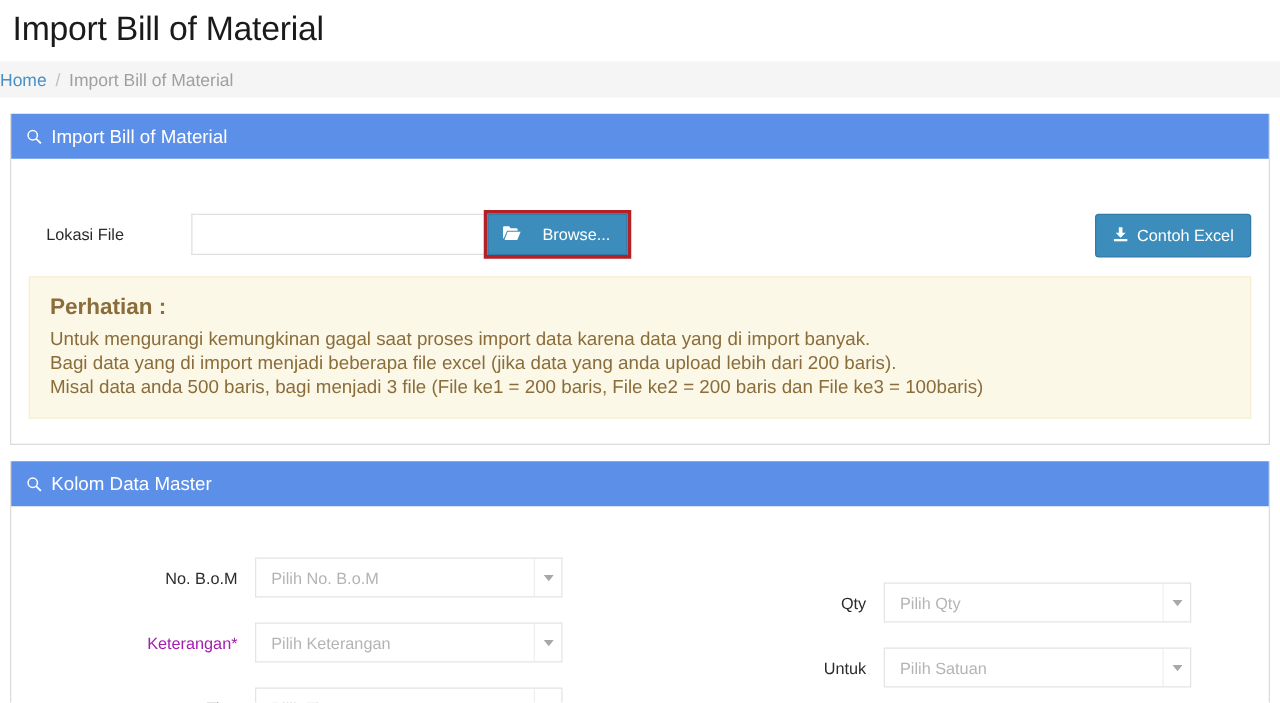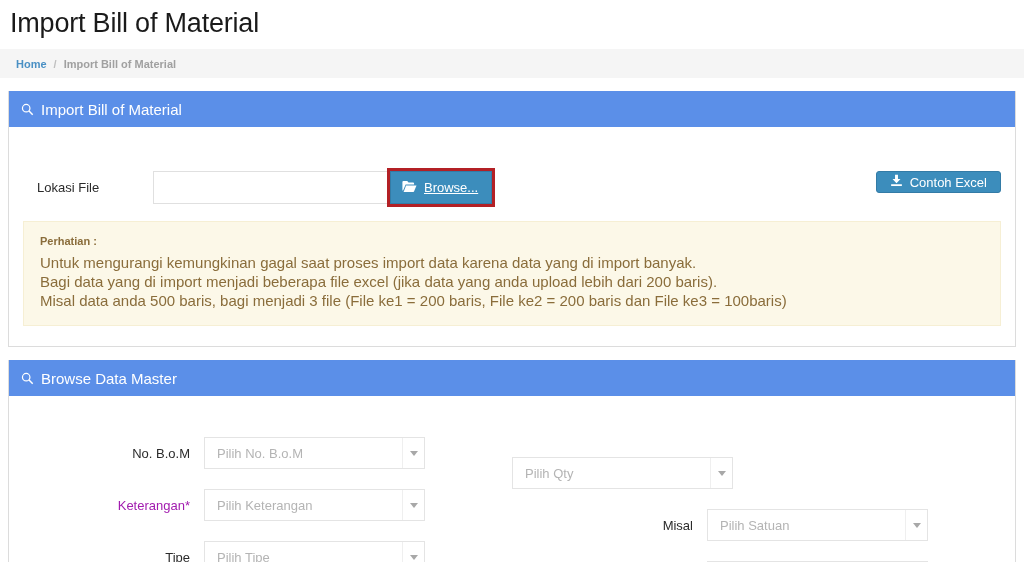--- a/index.html
+++ b/index.html
@@ -23,23 +23,21 @@
     letter-spacing: -0.2px;
   }
 
   
   .breadcrumb-bar {
     background: #f5f5f5;
     height: 29px;
     margin-top: 7px;
     display: flex;
     align-items: center;
-    padding-left: 16px;
-    font-size: 11px;
-    font-weight: bold;
+    font-size: 14px;
   }
   .breadcrumb-bar a {
     color: #4a90c4;
     text-decoration: none;
   }
   .breadcrumb-sep {
     color: #bfbfbf;
     margin: 0 7px;
   }
   .breadcrumb-current { color: #a0a0a0; }
@@ -104,55 +102,54 @@
   }
   .browse-btn {
     background: #3c8dbc;
     border: 1px solid #337ba6;
     color: #ffffff;
     font-size: 13px;
     height: 33px;
     padding: 0 13px 0 11px;
     display: inline-flex;
     align-items: center;
-    gap: 7px;
+    gap: 17px;
     cursor: pointer;
     white-space: nowrap;
     font-family: "Liberation Sans", sans-serif;
-    text-decoration: underline;
   }
   .contoh-btn {
     position: absolute;
     right: 14px;
     top: 17px;
     background: #3c8dbc;
     border: 1px solid #337ba6;
     border-radius: 3px;
     color: #fff;
     font-size: 13px;
-    height: 22px;
+    height: 35px;
     padding: 0 13px;
     display: inline-flex;
     align-items: center;
     gap: 7px;
     cursor: pointer;
     white-space: nowrap;
     font-family: "Liberation Sans", sans-serif;
   }
 
   
   .warn-box {
     margin: 13px 14px 20px 14px;
     background: #fcf8e8;
     border: 1px solid #f6efd4;
     padding: 13px 16px 15px 16px;
   }
   .warn-title {
     color: #8a6d3b;
-    font-size: 11px;
+    font-size: 18px;
     font-weight: bold;
     margin-bottom: 6px;
   }
   .warn-line {
     color: #8a6d3b;
     font-size: 15px;
     line-height: 19px;
   }
 
   
@@ -168,21 +165,21 @@
   }
   .form-label {
     width: 195px;
     text-align: right;
     padding-right: 14px;
     font-size: 13px;
     color: #2b2b2b;
   }
   .form-label.req { color: #a21caf; }
   .select2 {
-    width: 221px;
+    width: 246px;
     height: 32px;
     border: 1px solid #e4e4e4;
     background: #fff;
     display: flex;
     align-items: center;
     position: relative;
     cursor: pointer;
     text-align: center;
   }
   .select2 .ph {
@@ -270,21 +267,21 @@
 </div>
 
 <div class="panel">
   <div class="panel-heading">
     <span class="mag">
       <svg width="13" height="13" viewBox="0 0 16 16">
         <circle cx="6.4" cy="6.4" r="4.6" fill="none" stroke="#ffffff" stroke-width="1.5"></circle>
         <line x1="9.9" y1="9.9" x2="14.4" y2="14.4" stroke="#ffffff" stroke-width="1.8"></line>
       </svg>
     </span>
-    <span>Browse Data Master</span>
+    <span>Kolom Data Master</span>
   </div>
 
   <div class="panel-body form-grid">
 
     <div class="form-col">
 
       <div class="form-row">
         <div class="form-label">No. B.o.M</div>
         <div class="select2">
           <span class="ph">Pilih No. B.o.M</span>
@@ -325,30 +322,31 @@
       </div>
 
     </div>
 
     <div class="form-col">
 
       <div class="form-row">
       </div>
 
       <div class="form-row">
+        <div class="form-label">Qty</div>
         <div class="select2">
           <span class="ph">Pilih Qty</span>
           <span class="arrow-box">
               <span class="caret"></span>
             </span>
         </div>
       </div>
 
       <div class="form-row">
-        <div class="form-label">Misal</div>
+        <div class="form-label">Untuk</div>
         <div class="select2">
           <span class="ph">Pilih Satuan</span>
           <span class="arrow-box">
               <span class="caret"></span>
             </span>
         </div>
       </div>
 
       <div class="form-row">
         <div class="form-label"></div>

